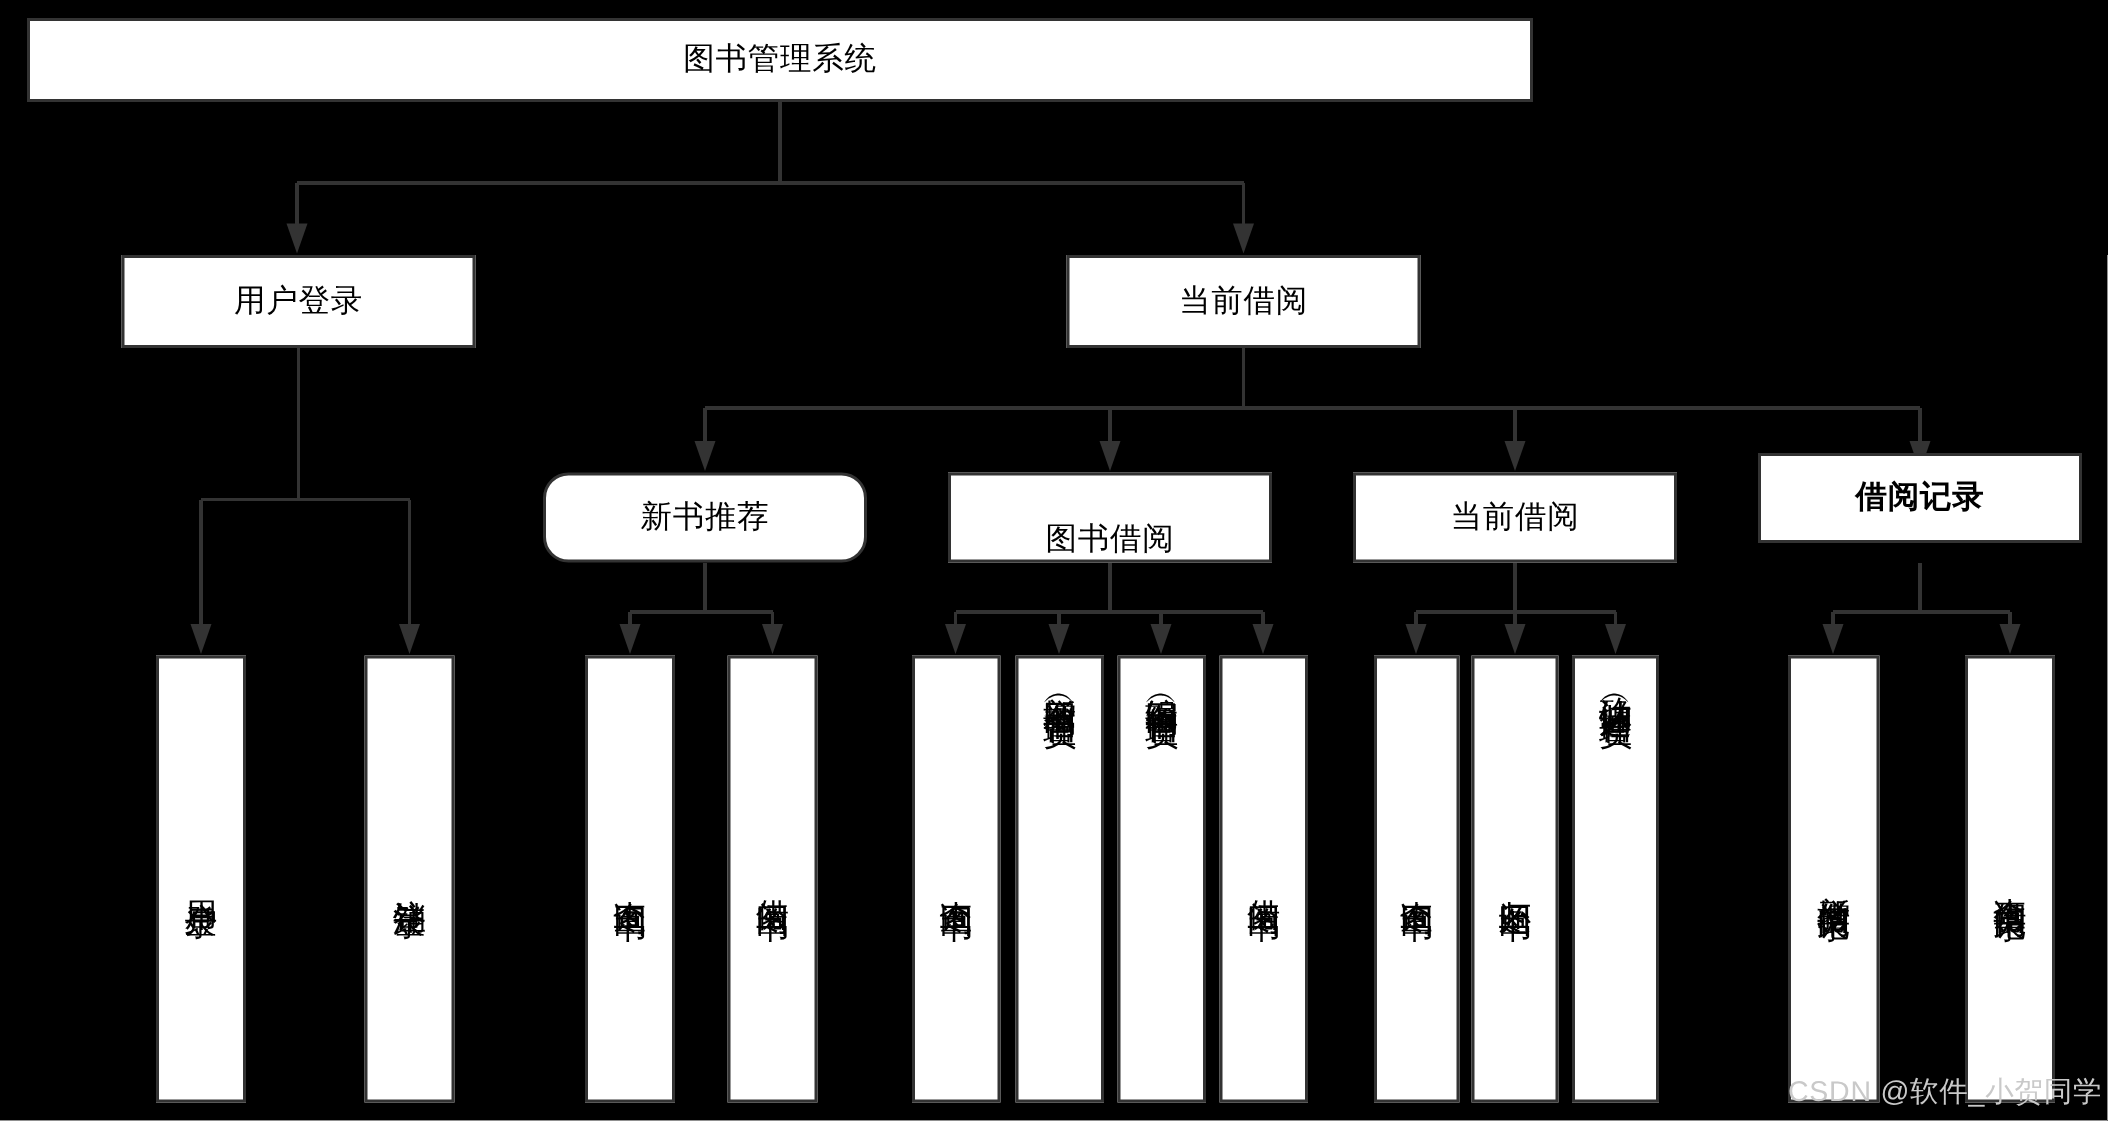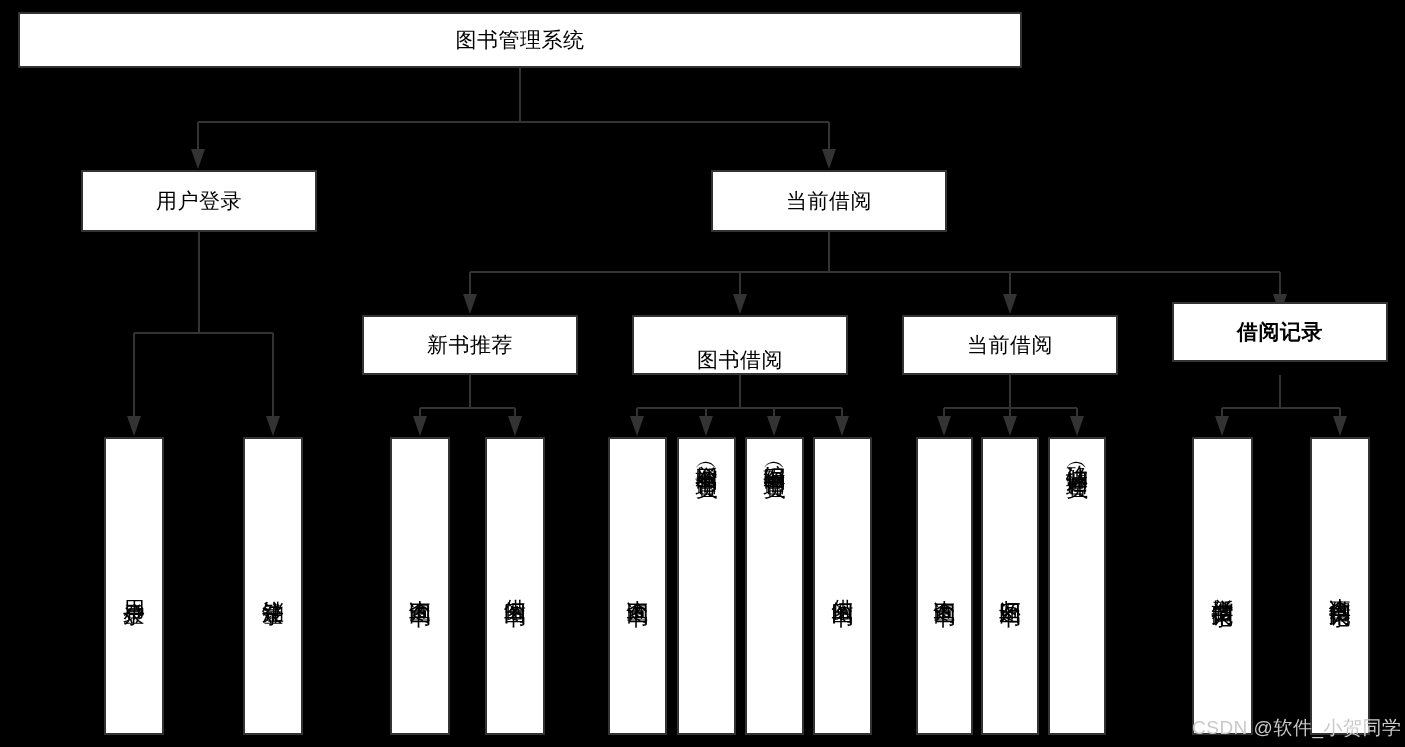--- a/index.html
+++ b/index.html
@@ -132,21 +132,21 @@
     <span class="label">图书管理系统</span>
   </div>
 
   <div class="node horiz" style="left:81px;top:170px;width:236px;height:62px;">
     <span class="label">用户登录</span>
   </div>
   <div class="node horiz" style="left:711px;top:170px;width:236px;height:62px;">
     <span class="label">当前借阅</span>
   </div>
 
-  <div class="node horiz" style="left:362px;top:315px;width:216px;height:60px;">
+  <div class="node horiz" style="left:362px;top:315px;width:216px;height:60px;border-radius:17px;">
     <span class="label">新书推荐</span>
   </div>
   <div class="node horiz" style="left:632px;top:315px;width:216px;height:60px;align-items:flex-end;">
     <span class="label">图书借阅</span>
   </div>
   <div class="node horiz" style="left:902px;top:315px;width:216px;height:60px;">
     <span class="label">当前借阅</span>
   </div>
   <div class="node horiz" style="left:1172px;top:302px;width:216px;height:60px;font-weight:bold;">
     <span class="label">借阅记录</span>

